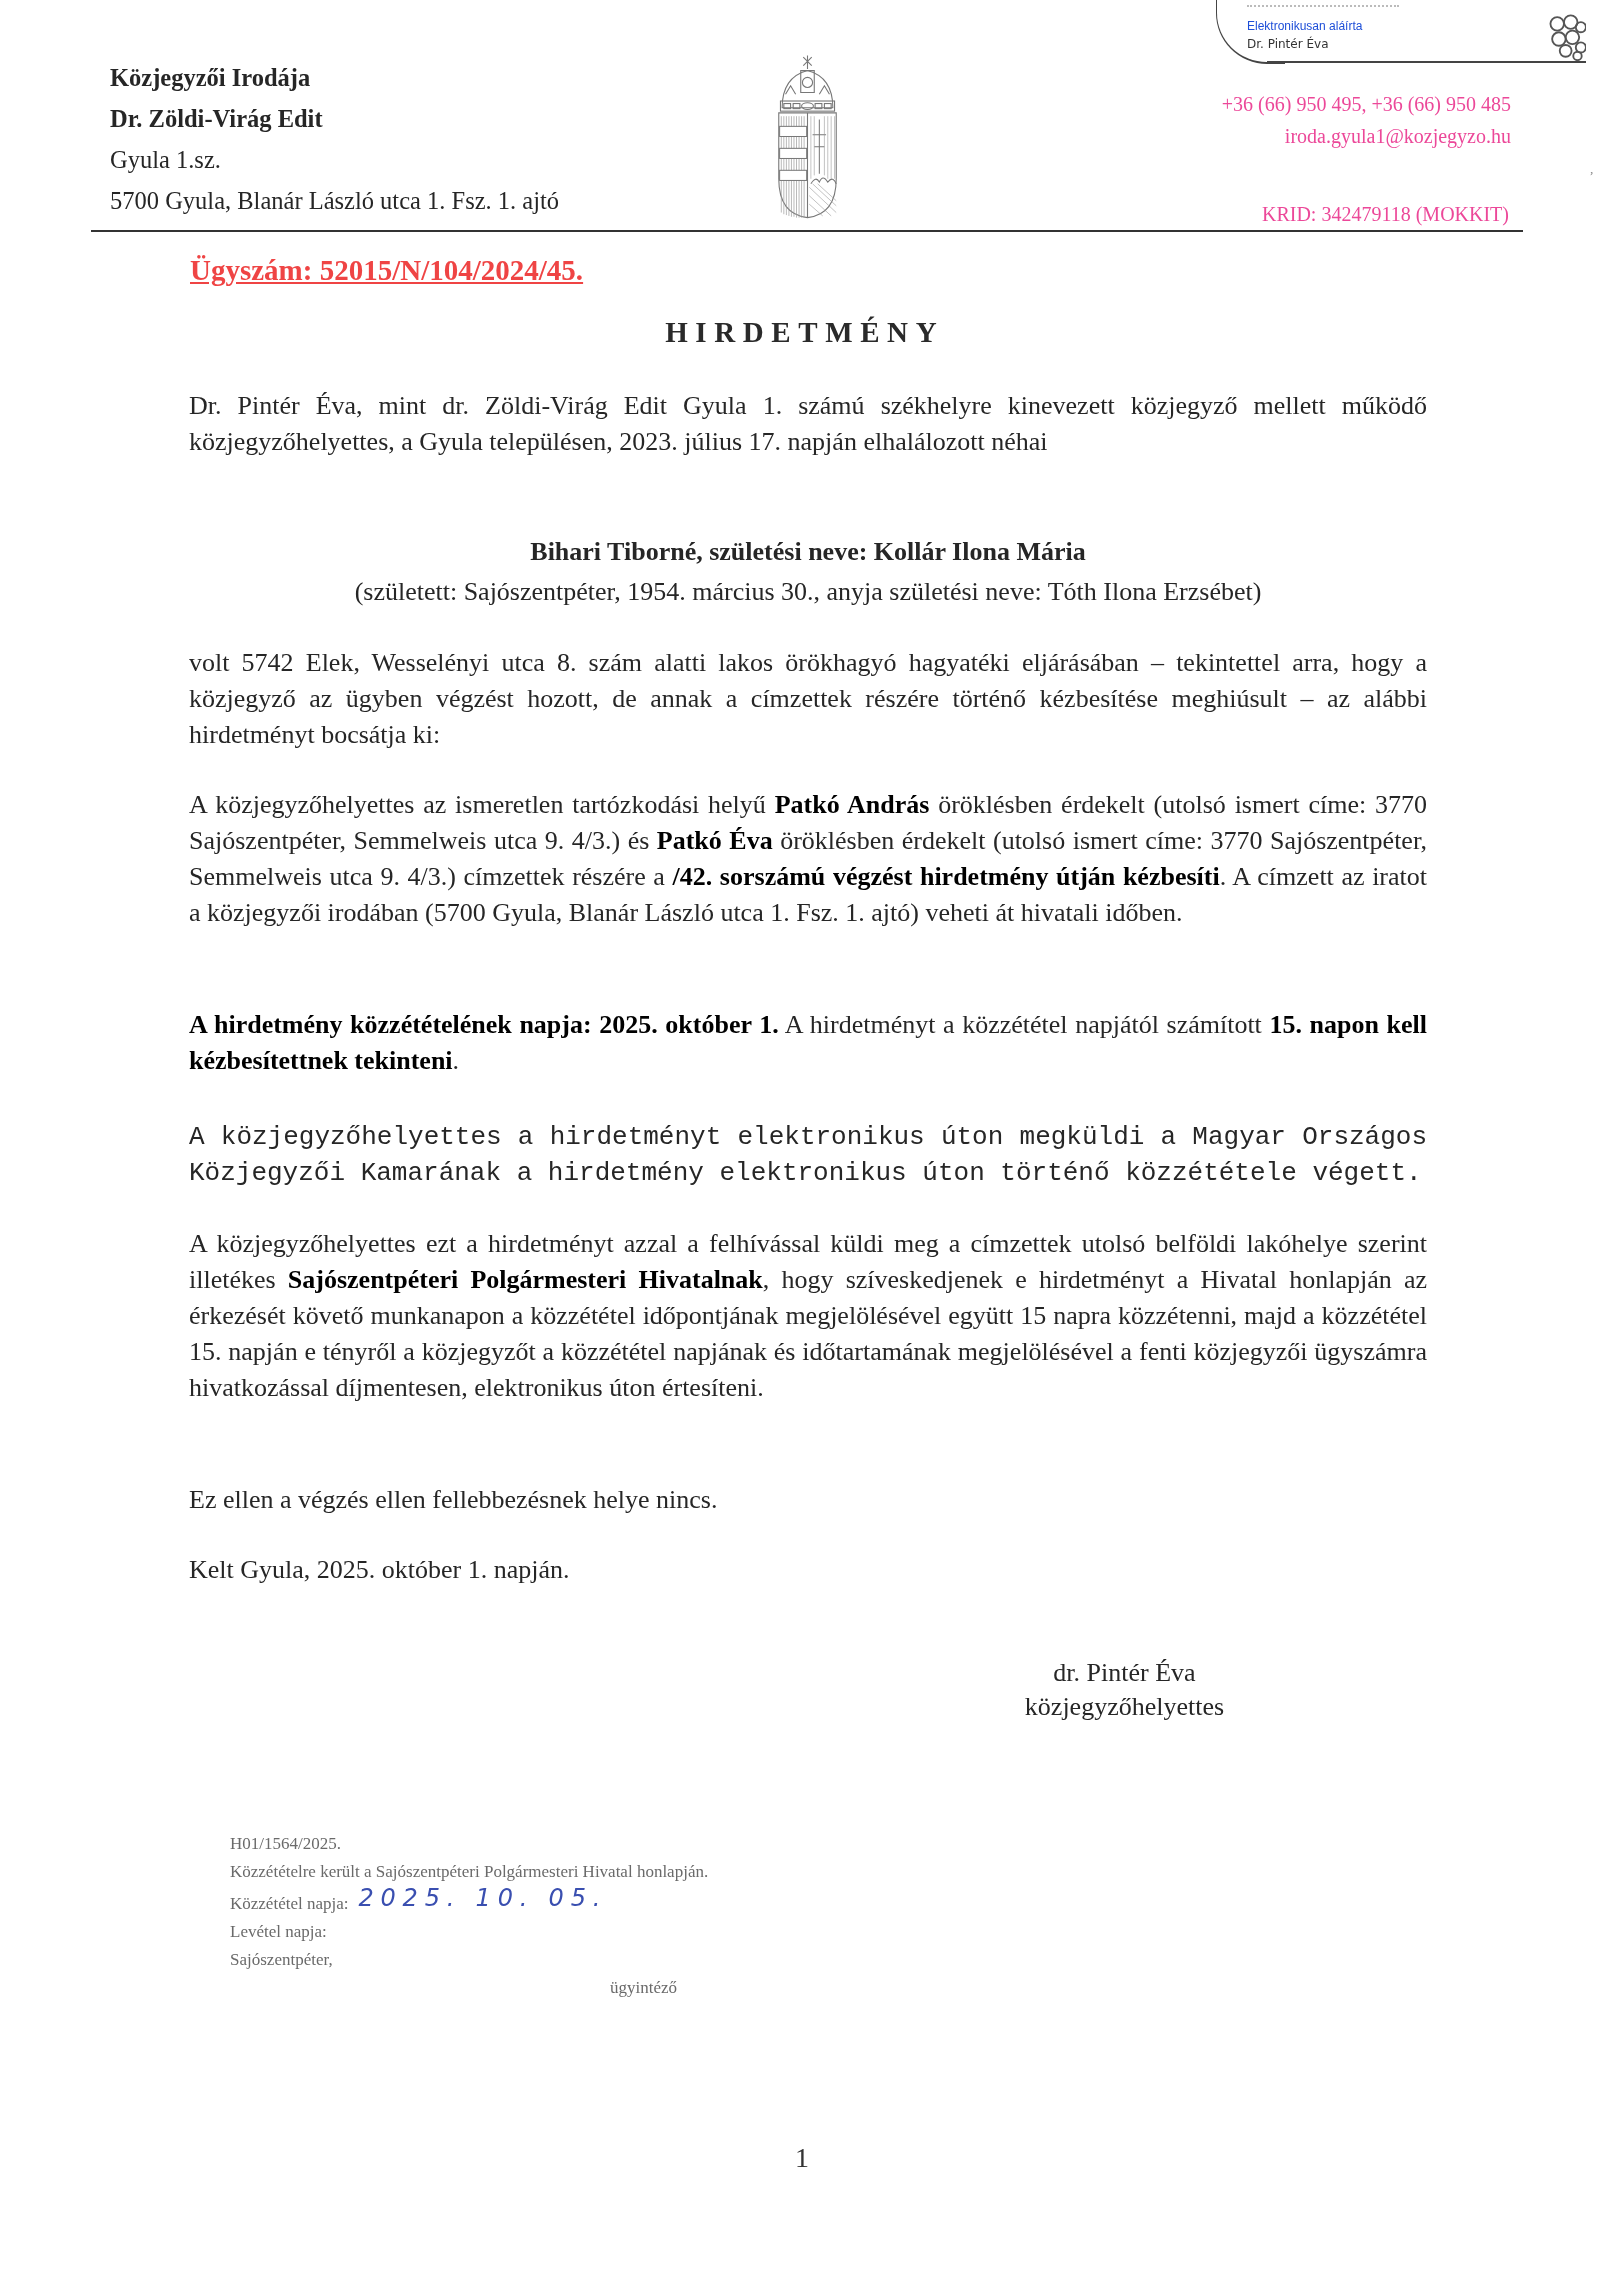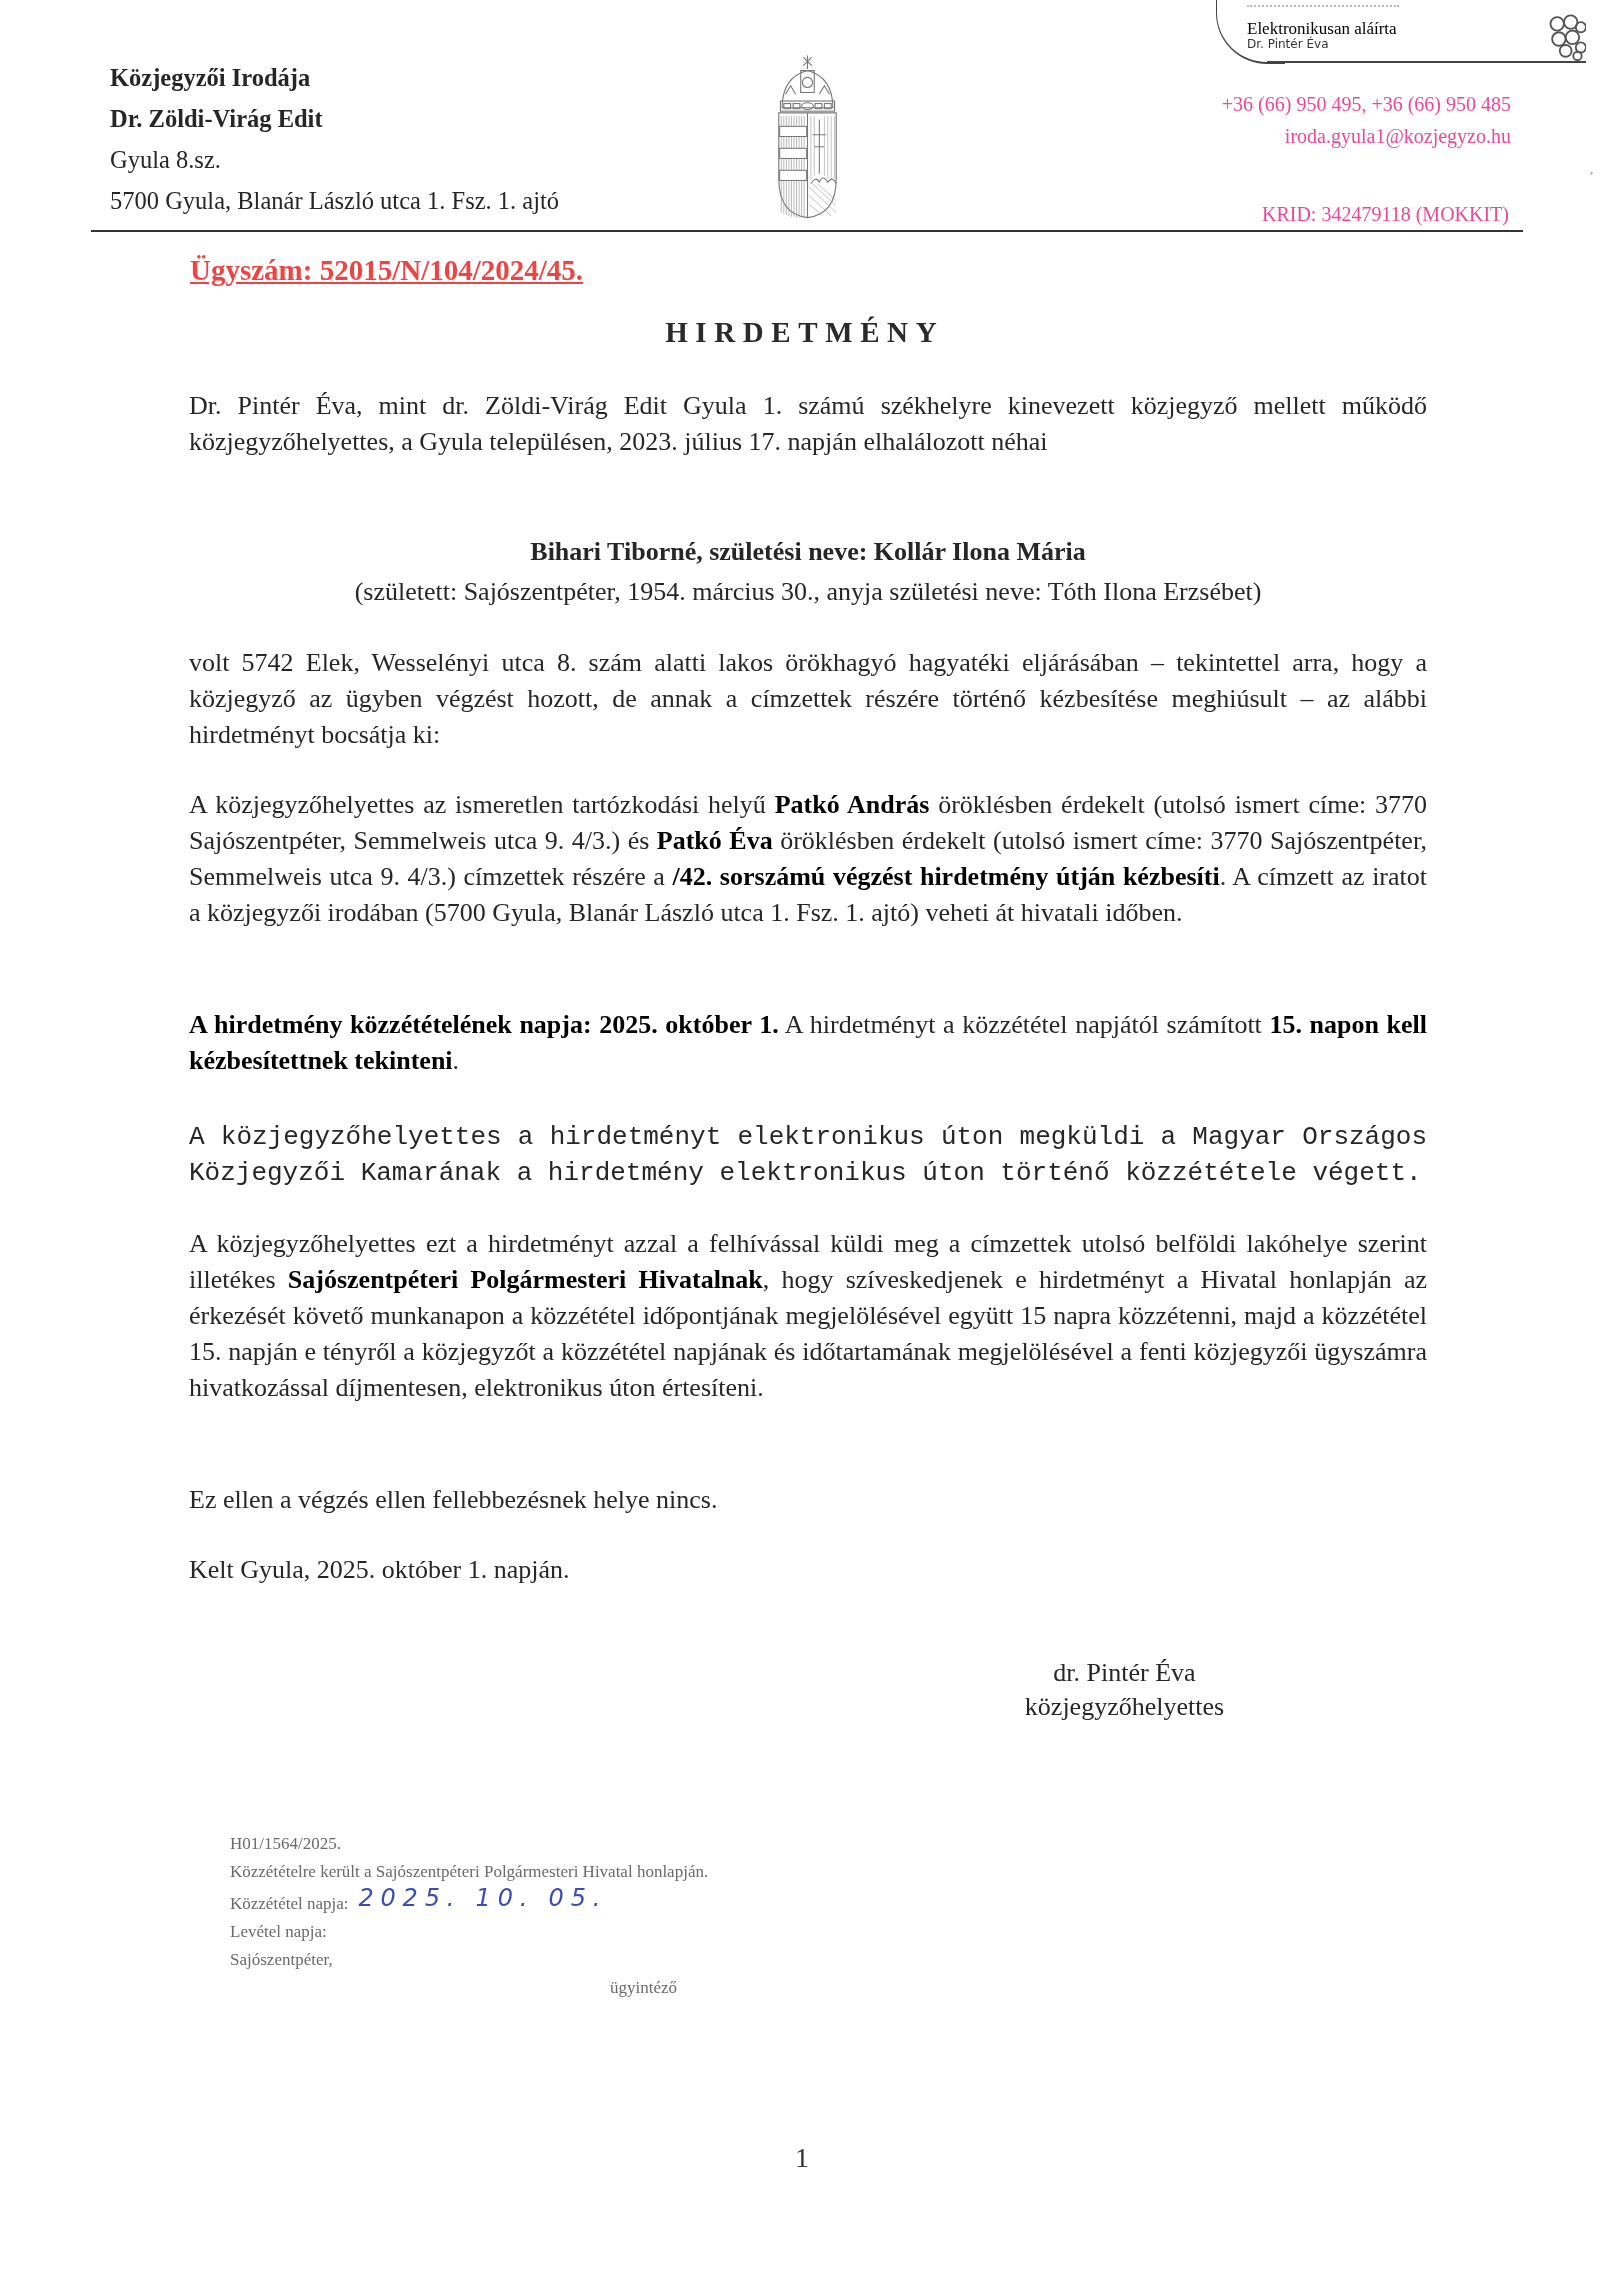--- a/index.html
+++ b/index.html
@@ -15,21 +15,21 @@
   .title span { display:inline-block; }
   .para { position:absolute; left:189px; width:1238px; font-size:26px; line-height:36px; text-align:justify; color:#262626; }
   .para b { color:#000000; }
   .center-block { position:absolute; left:189px; width:1238px; text-align:center; font-size:26px; line-height:40px; }
   .sig { position:absolute; left:985px; width:279px; text-align:center; font-size:26px; line-height:34px; }
   .stamp { position:absolute; left:230px; font-size:17px; color:#6a6a6a; line-height:28px; }
   .hand { font-family:"DejaVu Sans", sans-serif; font-style:italic; color:#3a4fb0; font-size:24px; letter-spacing:6.8px; margin-left:10px; position:relative; top:-2.5px; }
   .esig { position:absolute; left:1216px; top:0; width:372px; height:63px; }
   .esig .curve { position:absolute; left:0; top:-17px; width:68px; height:79px; border-left:1.7px solid #444; border-bottom:2.1px solid #444; border-bottom-left-radius:51px; }
   .esig .line { position:absolute; left:51px; right:1.7px; top:61px; border-top:2.1px solid #444; }
-  .esig .t1 { position:absolute; left:31px; top:18.6px; font-family:Liberation Serif, serif; font-size:17px; color:#000000; }
+  .esig .t1 { position:absolute; left:31px; top:18.6px; font-family:Liberation Sans, sans-serif; font-size:12px; color:#1d4ed8; }
   .esig .t2 { position:absolute; left:31px; top:37px; font-family:"DejaVu Sans", sans-serif; font-size:12px; color:#333; }
   .esig .t0 { position:absolute; left:31px; top:5px; width:152px; height:3.4px; border-top:2.5px dotted #bbb; }
   .esig .icon { position:absolute; left:331px; top:12px; width:39px; height:49px; }
   .coat { position:absolute; left:765px; top:52px; width:85px; height:169px; }
   .pageno { position:absolute; left:795px; top:2142px; font-size:28px; color:#333; }
   .tick { position:absolute; font-size:13.5px; color:#888; }
 </style>
 </head>
 <body>
 
@@ -49,21 +49,21 @@
         <circle cx="40" cy="42" r="6"></circle>
       <circle cx="22" cy="46" r="7"></circle>
         <circle cx="36" cy="52" r="5"></circle>
     </g>
   </svg>
 </div>
 
 <div class="abs hdr-left">
   <div class="b">Közjegyzői Irodája</div>
   <div class="b">Dr. Zöldi-Virág Edit</div>
-  <div>Gyula 8.sz.</div>
+  <div>Gyula 1.sz.</div>
   <div>5700 Gyula, Blanár László utca 1. Fsz. 1. ajtó</div>
 </div>
 
 <svg class="coat" viewBox="0 0 100 200">
   <g fill="none" stroke="#777" stroke-width="1.3">
     <path d="M45 6 l10 10 M55 6 l-10 10 M50 4 v16"></path>
     <path d="M20 66 Q20 30 50 22 Q80 30 80 66 Z"></path>
     <path d="M42 22 h16 v26 h-16 z"></path>
     <circle cx="50" cy="36" r="6"></circle>
     <path d="M24 50 l6 -10 l6 10 M64 50 l6 -10 l6 10"></path>

